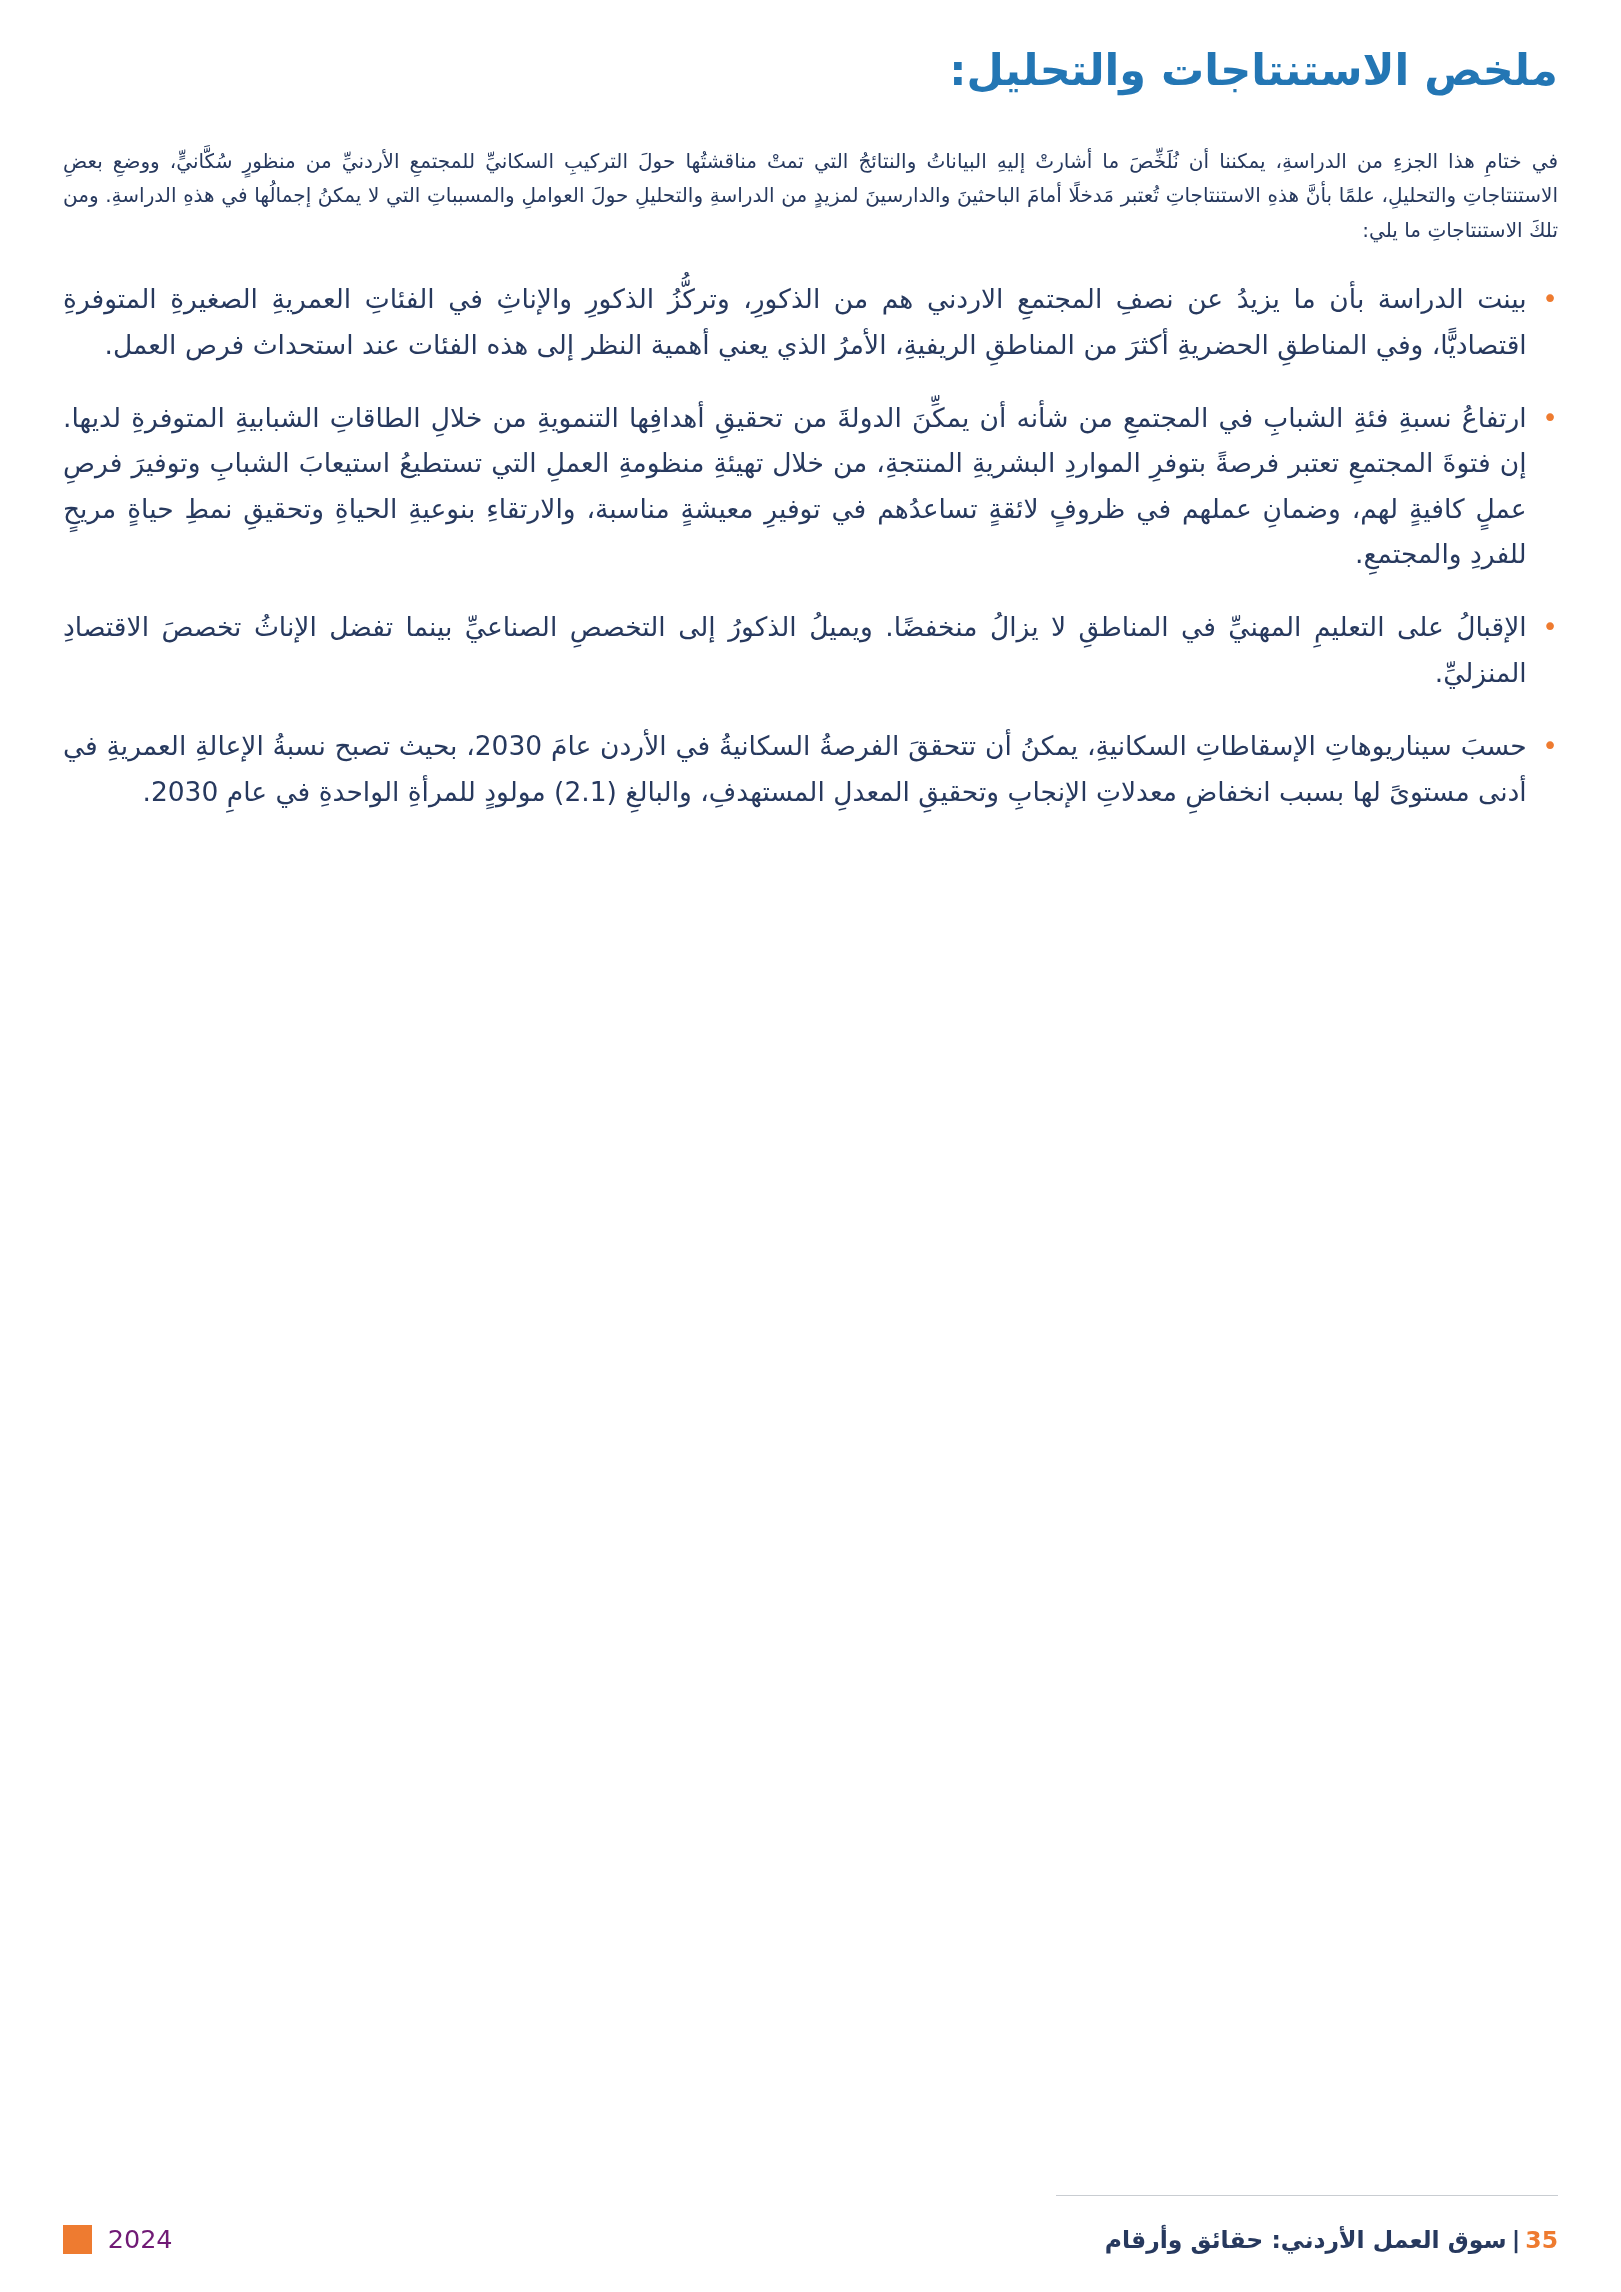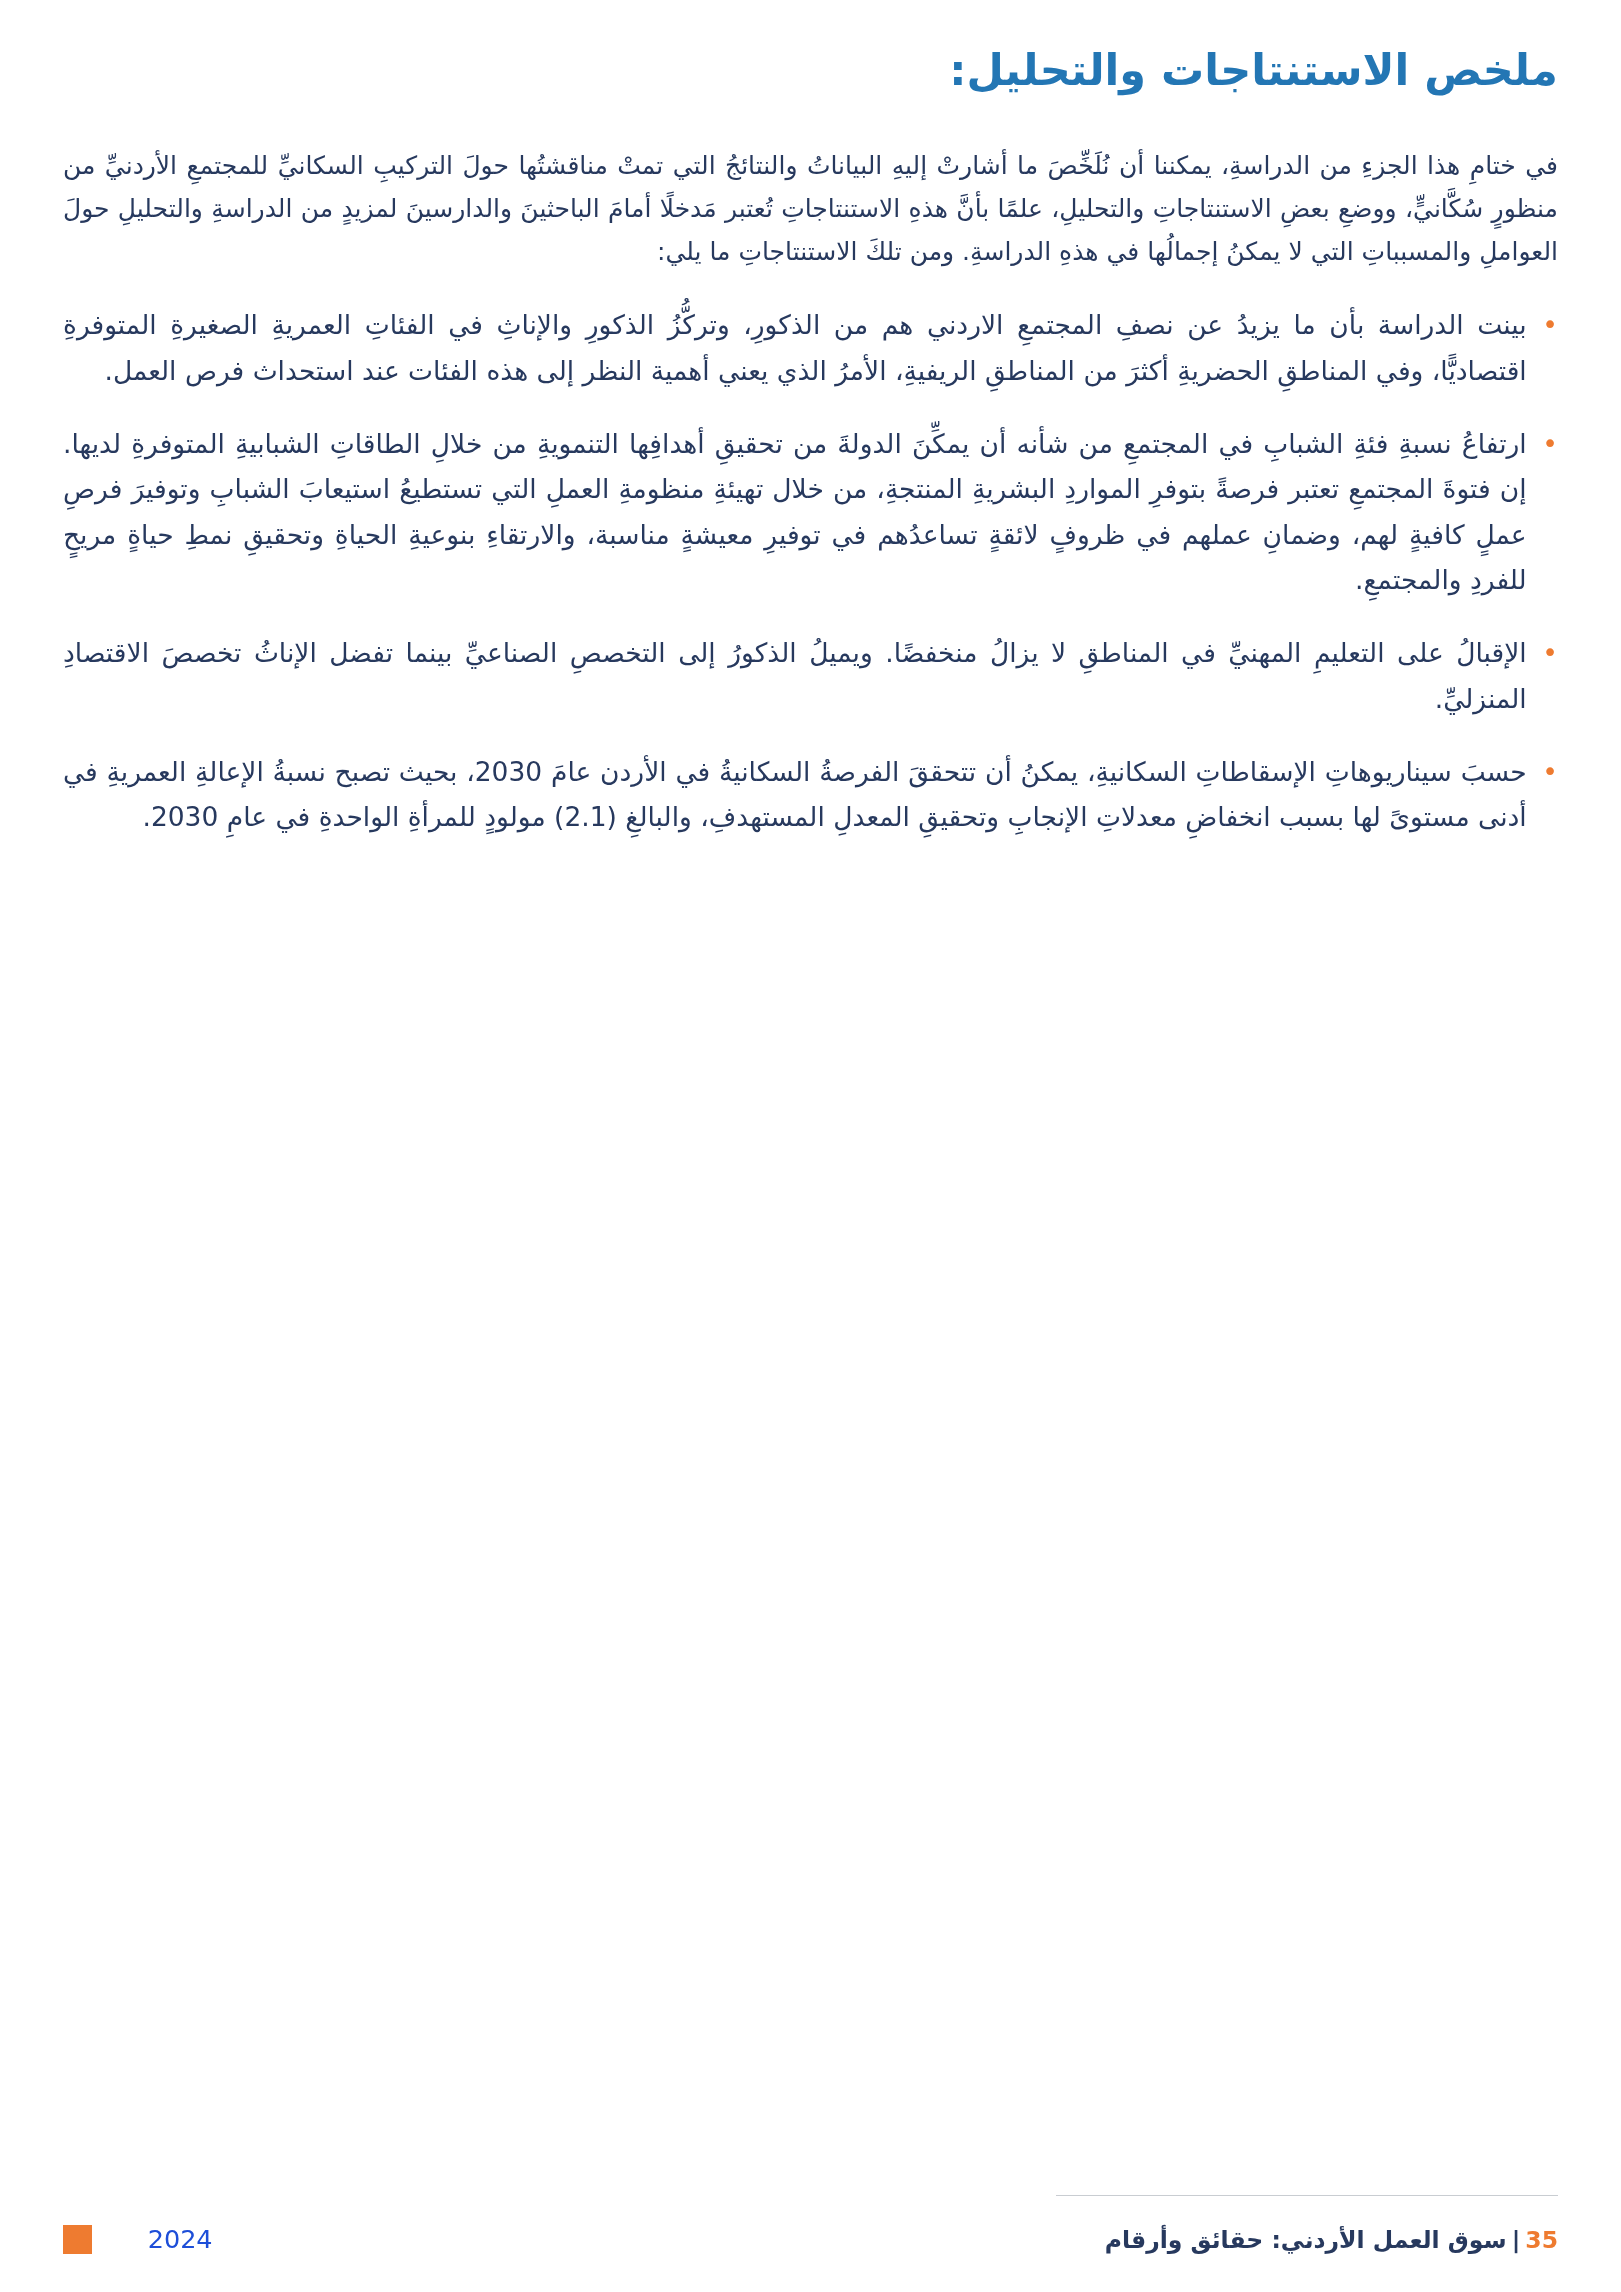--- a/index.html
+++ b/index.html
@@ -26,21 +26,21 @@
   .page-title {
     color: #2376b4;
     font-size: 43px;
     font-weight: bold;
     text-align: right;
     letter-spacing: 0;
     margin-bottom: 49px;
   }
   .intro {
     color: #27395e;
-    font-size: 25px;
+    font-size: 20px;
     line-height: 1.72;
     text-align: justify;
     text-align-last: right;
   }
   .bullets {
     margin-top: 29px;
     list-style: none;
   }
   .bullet {
     display: flex;
@@ -77,22 +77,21 @@
     gap: 15.7px;
   }
   .footer-square {
     width: 29px;
     height: 29px;
     background: #ee7b30;
     display: inline-block;
   }
   .footer-year {
     font-size: 25.5px;
-    color: #1d4ed8;
-    margin-left: 40px;
+    color: #701a75;
   }
   .footer-right {
     position: absolute;
     right: 0;
     bottom: 0;
     width: 502px;
   }
   .footer-rule {
     border-top: 1px solid #c9cdd2;
     margin-bottom: 13.7px;

